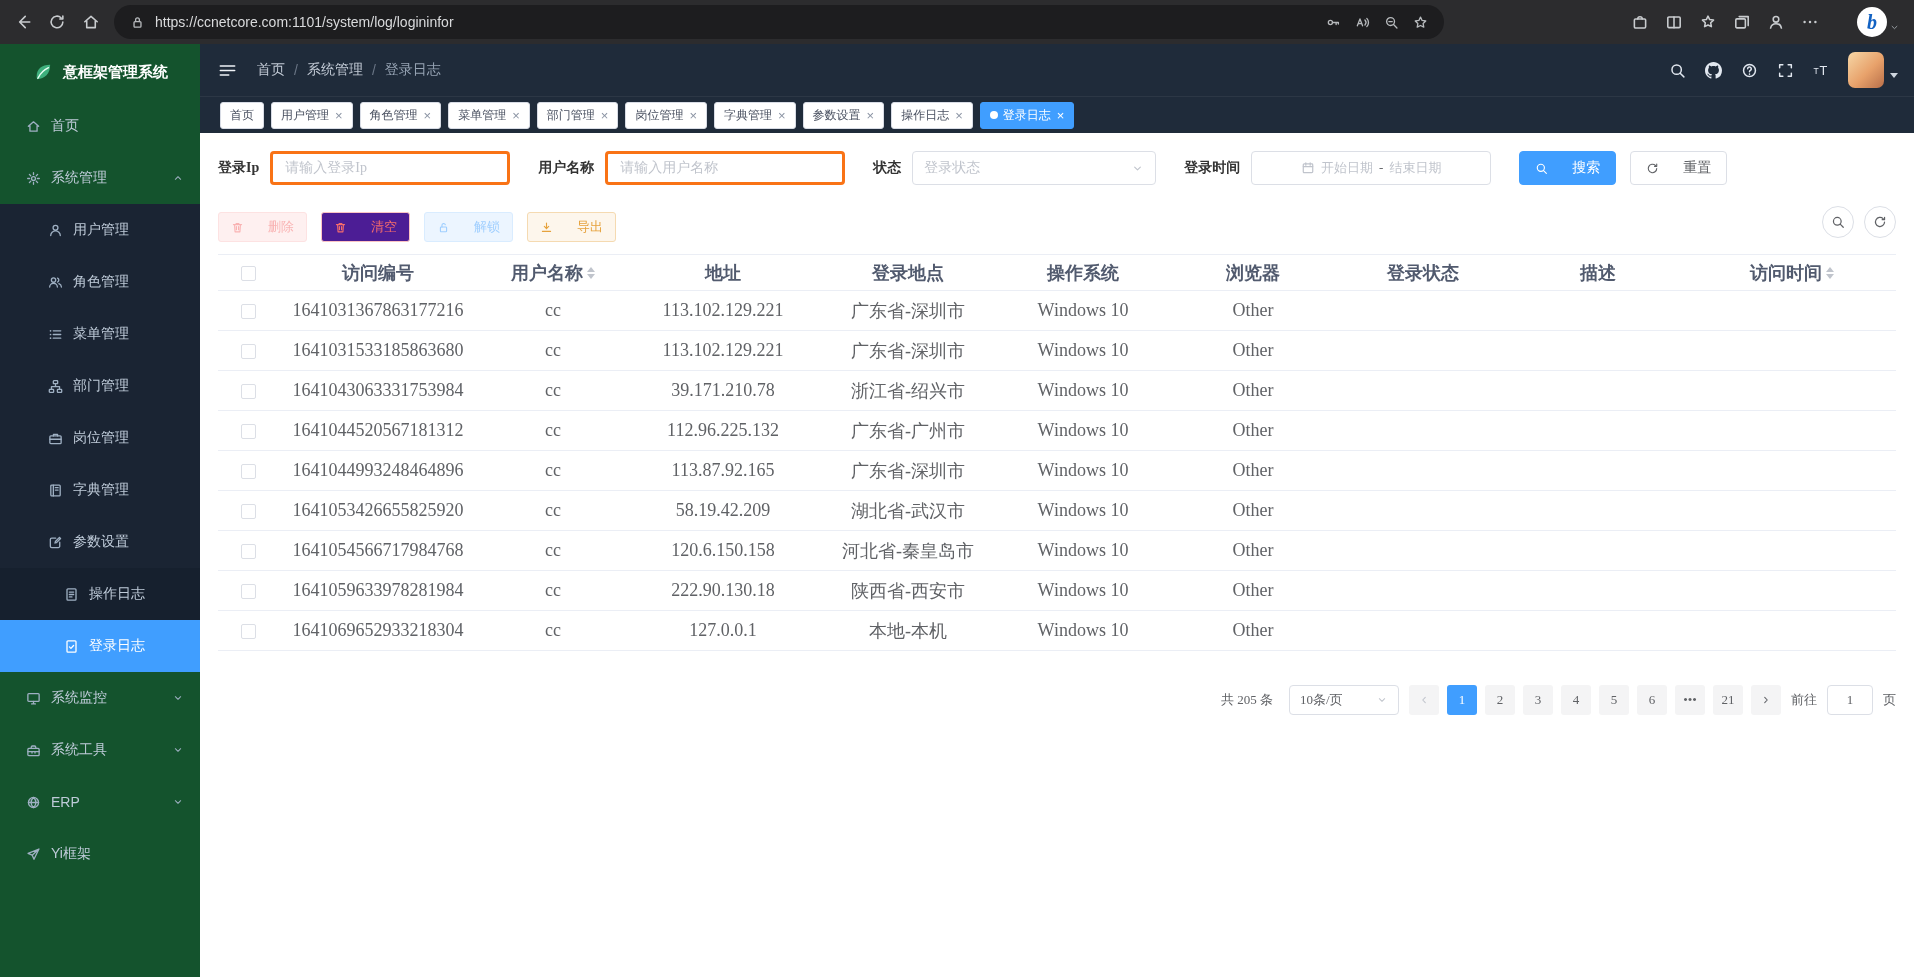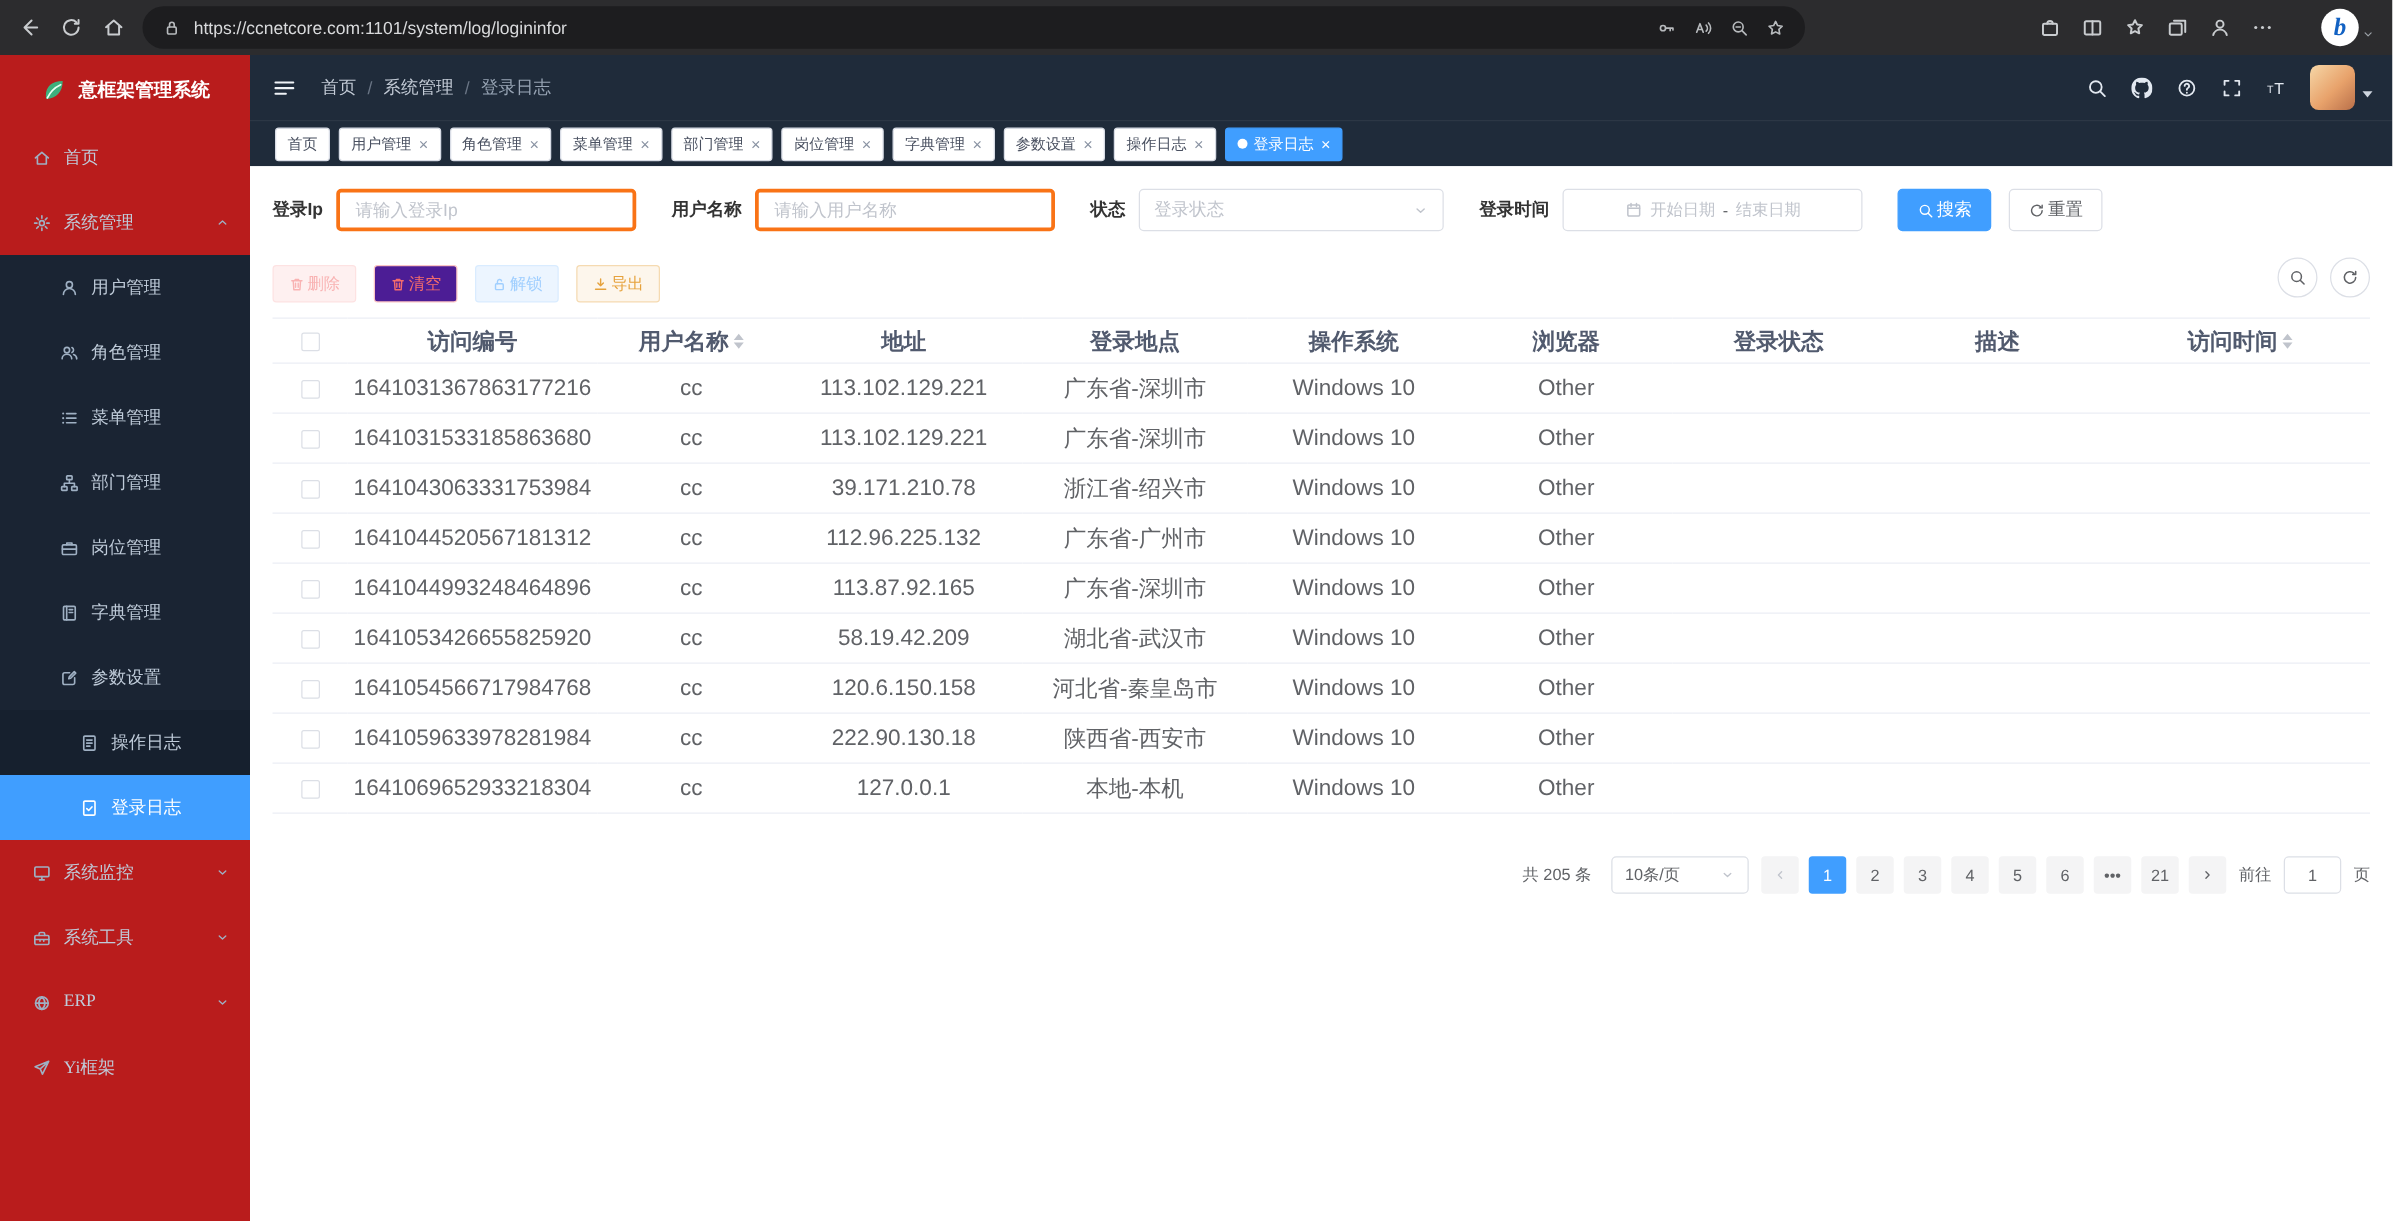--- a/index.html
+++ b/index.html
@@ -16,21 +16,21 @@
   .a-ic{width:15px;height:15px;color:#b7babd;cursor:pointer;}
   .a-url{white-space:nowrap;overflow:hidden;}
   .a-spacer{flex:1;}
   .b-right{margin-left:auto;display:flex;align-items:center;gap:20px;}
   .copilot{width:30px;height:30px;border-radius:50%;background:#fff;display:flex;align-items:center;justify-content:center;margin-left:18px;cursor:pointer;}
   .copilot-b{font-family:"Liberation Serif","DejaVu Serif",serif;font-weight:bold;font-style:italic;font-size:20px;color:#1262c3;line-height:1;}
   .cop-caret{width:11px;height:11px;color:#9aa0a6;align-self:flex-end;margin:0 0 4px 2px;cursor:pointer;}
 
   
   .app{display:flex;height:933px;}
-  .sidebar{width:200px;flex:none;background:#b91c1c;color:#bfcbd9;display:flex;flex-direction:column;overflow:hidden;font-family:Liberation Serif, serif;}
+  .sidebar{width:200px;flex:none;background:#14532d;color:#bfcbd9;display:flex;flex-direction:column;overflow:hidden;}
   .logo{height:56px;display:flex;align-items:center;justify-content:center;gap:9px;color:#fff;font-size:15px;font-weight:bold;flex:none;}
   .logo .ic{width:22px;height:22px;}
   .menu{flex:1;font-size:14px;}
   .m-item{height:52px;display:flex;align-items:center;gap:10px;padding:0 16px 0 26px;cursor:pointer;white-space:nowrap;}
   .m-item .ic{width:15px;height:15px;color:#9fb0c3;}
   .m-item.l1{padding-left:48px;background:#1a2433;}
   .m-item.l2{padding-left:64px;background:#16202e;}
   .m-item.active{background:#409eff;color:#fff;}
   .m-item.active .ic{color:#fff;}
   .m-caret{margin-left:auto;width:12px !important;height:12px !important;color:#8a97a8;}
@@ -51,32 +51,32 @@
 
   
   .tagsbar{height:37px;background:#1f2b3a;border-top:1px solid rgba(255,255,255,.06);display:flex;align-items:center;gap:7px;padding:0 20px;flex:none;}
   .tag{height:27px;display:flex;align-items:center;gap:5px;padding:0 9px;background:#fff;border:1px solid #d8dce5;border-radius:3px;color:#495060;font-size:12px;cursor:pointer;white-space:nowrap;}
   .tag .x{font-size:13px;line-height:1;margin-left:1px;color:#8a93a3;}
   .tag.active{background:#409eff;border-color:#409eff;color:#fff;}
   .tag.active .x{color:#fff;}
   .dot{width:8px;height:8px;border-radius:50%;background:#fff;flex:none;}
 
   
-  .content{flex:1;background:#fff;padding:12px 18px 0;overflow:hidden;}
+  .content{flex:1;background:#fff;padding:12px 18px 0;overflow:hidden;font-family:Liberation Serif, serif;}
 
   .filters{display:flex;align-items:center;margin:6px 0 16px;}
   .f-item{display:flex;align-items:center;margin-right:28px;}
   .f-label{font-size:14px;font-weight:bold;color:#333;margin-right:11px;white-space:nowrap;}
   .inp{width:240px;height:34px;border:3px solid #f97316;border-radius:4px;padding:0 12px;font-size:14px;color:#606266;outline:none;font-family:inherit;}
   .inp::placeholder{color:#c0c4cc;}
   .sel{width:244px;height:34px;border:1px solid #dcdfe6;border-radius:4px;background:#fff;display:flex;align-items:center;padding:0 11px;color:#c0c4cc;font-size:14px;cursor:pointer;}
   .sel-caret{margin-left:auto;width:13px;height:13px;color:#c0c4cc;}
   .daterange{width:240px;height:34px;border:1px solid #dcdfe6;border-radius:4px;background:#fff;display:flex;align-items:center;justify-content:center;gap:6px;color:#c0c4cc;font-size:13px;cursor:pointer;}
   .daterange .ic{width:14px;height:14px;}
-  .btn{height:34px;padding:0 15px;border-radius:4px;font-size:14px;display:inline-flex;align-items:center;gap:2px;border:1px solid transparent;cursor:pointer;font-family:inherit;white-space:nowrap;}
+  .btn{height:34px;padding:0 15px;border-radius:4px;font-size:14px;display:inline-flex;align-items:center;gap:24px;border:1px solid transparent;cursor:pointer;font-family:inherit;white-space:nowrap;}
   .btn .ic{width:13px;height:13px;}
   .btn-primary{background:#409eff;border-color:#409eff;color:#fff;}
   .btn-default{background:#fff;border-color:#dcdfe6;color:#606266;margin-left:14px;}
 
   .actions{display:flex;align-items:center;gap:14px;margin-bottom:12px;}
   .btn.mini{height:30px;padding:0 12px;font-size:13px;border-radius:3px;margin-top:11px;}
   .btn-danger-dis{background:#fef0f0;border-color:#fde2e2;color:#f9b3b3;cursor:not-allowed;}
   .btn-danger{background:#4c1d95;border-color:#fbc4c4;color:#f56c6c;}
   .btn-primary-dis{background:#ecf5ff;border-color:#d9ecff;color:#a0cfff;cursor:not-allowed;}
   .btn-warning{background:#fdf6ec;border-color:#f5dab1;color:#e6a23c;}

